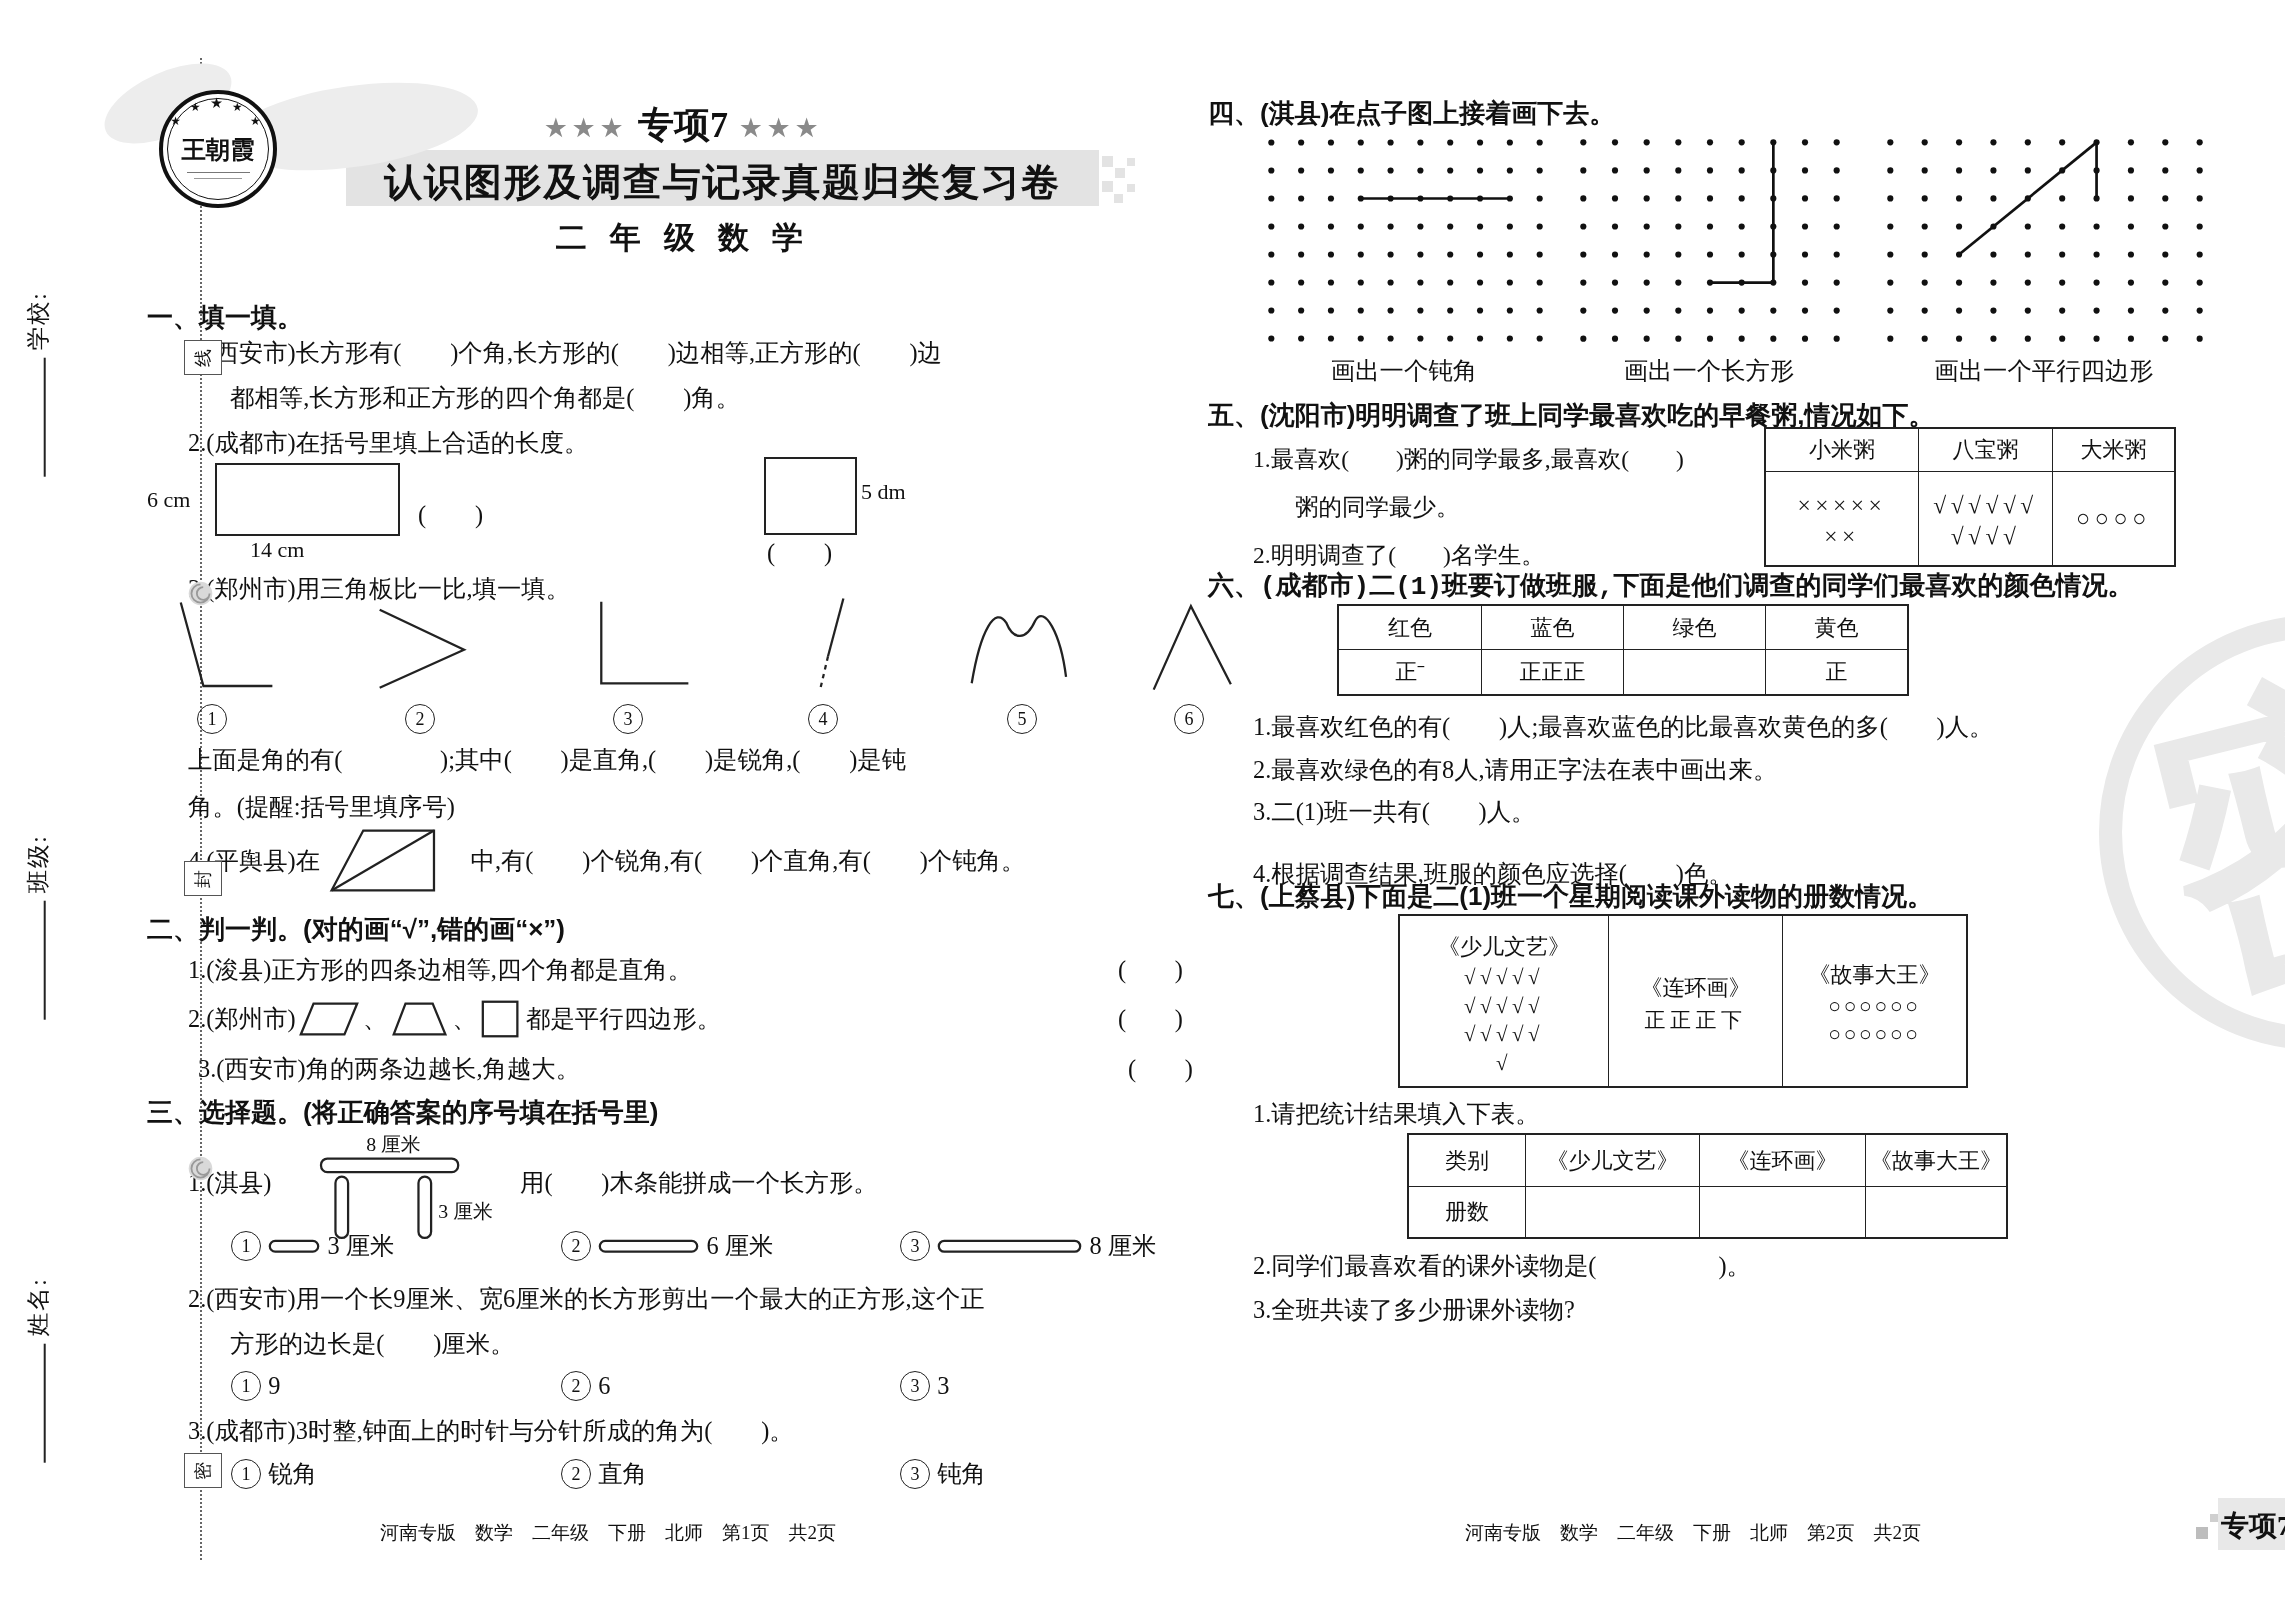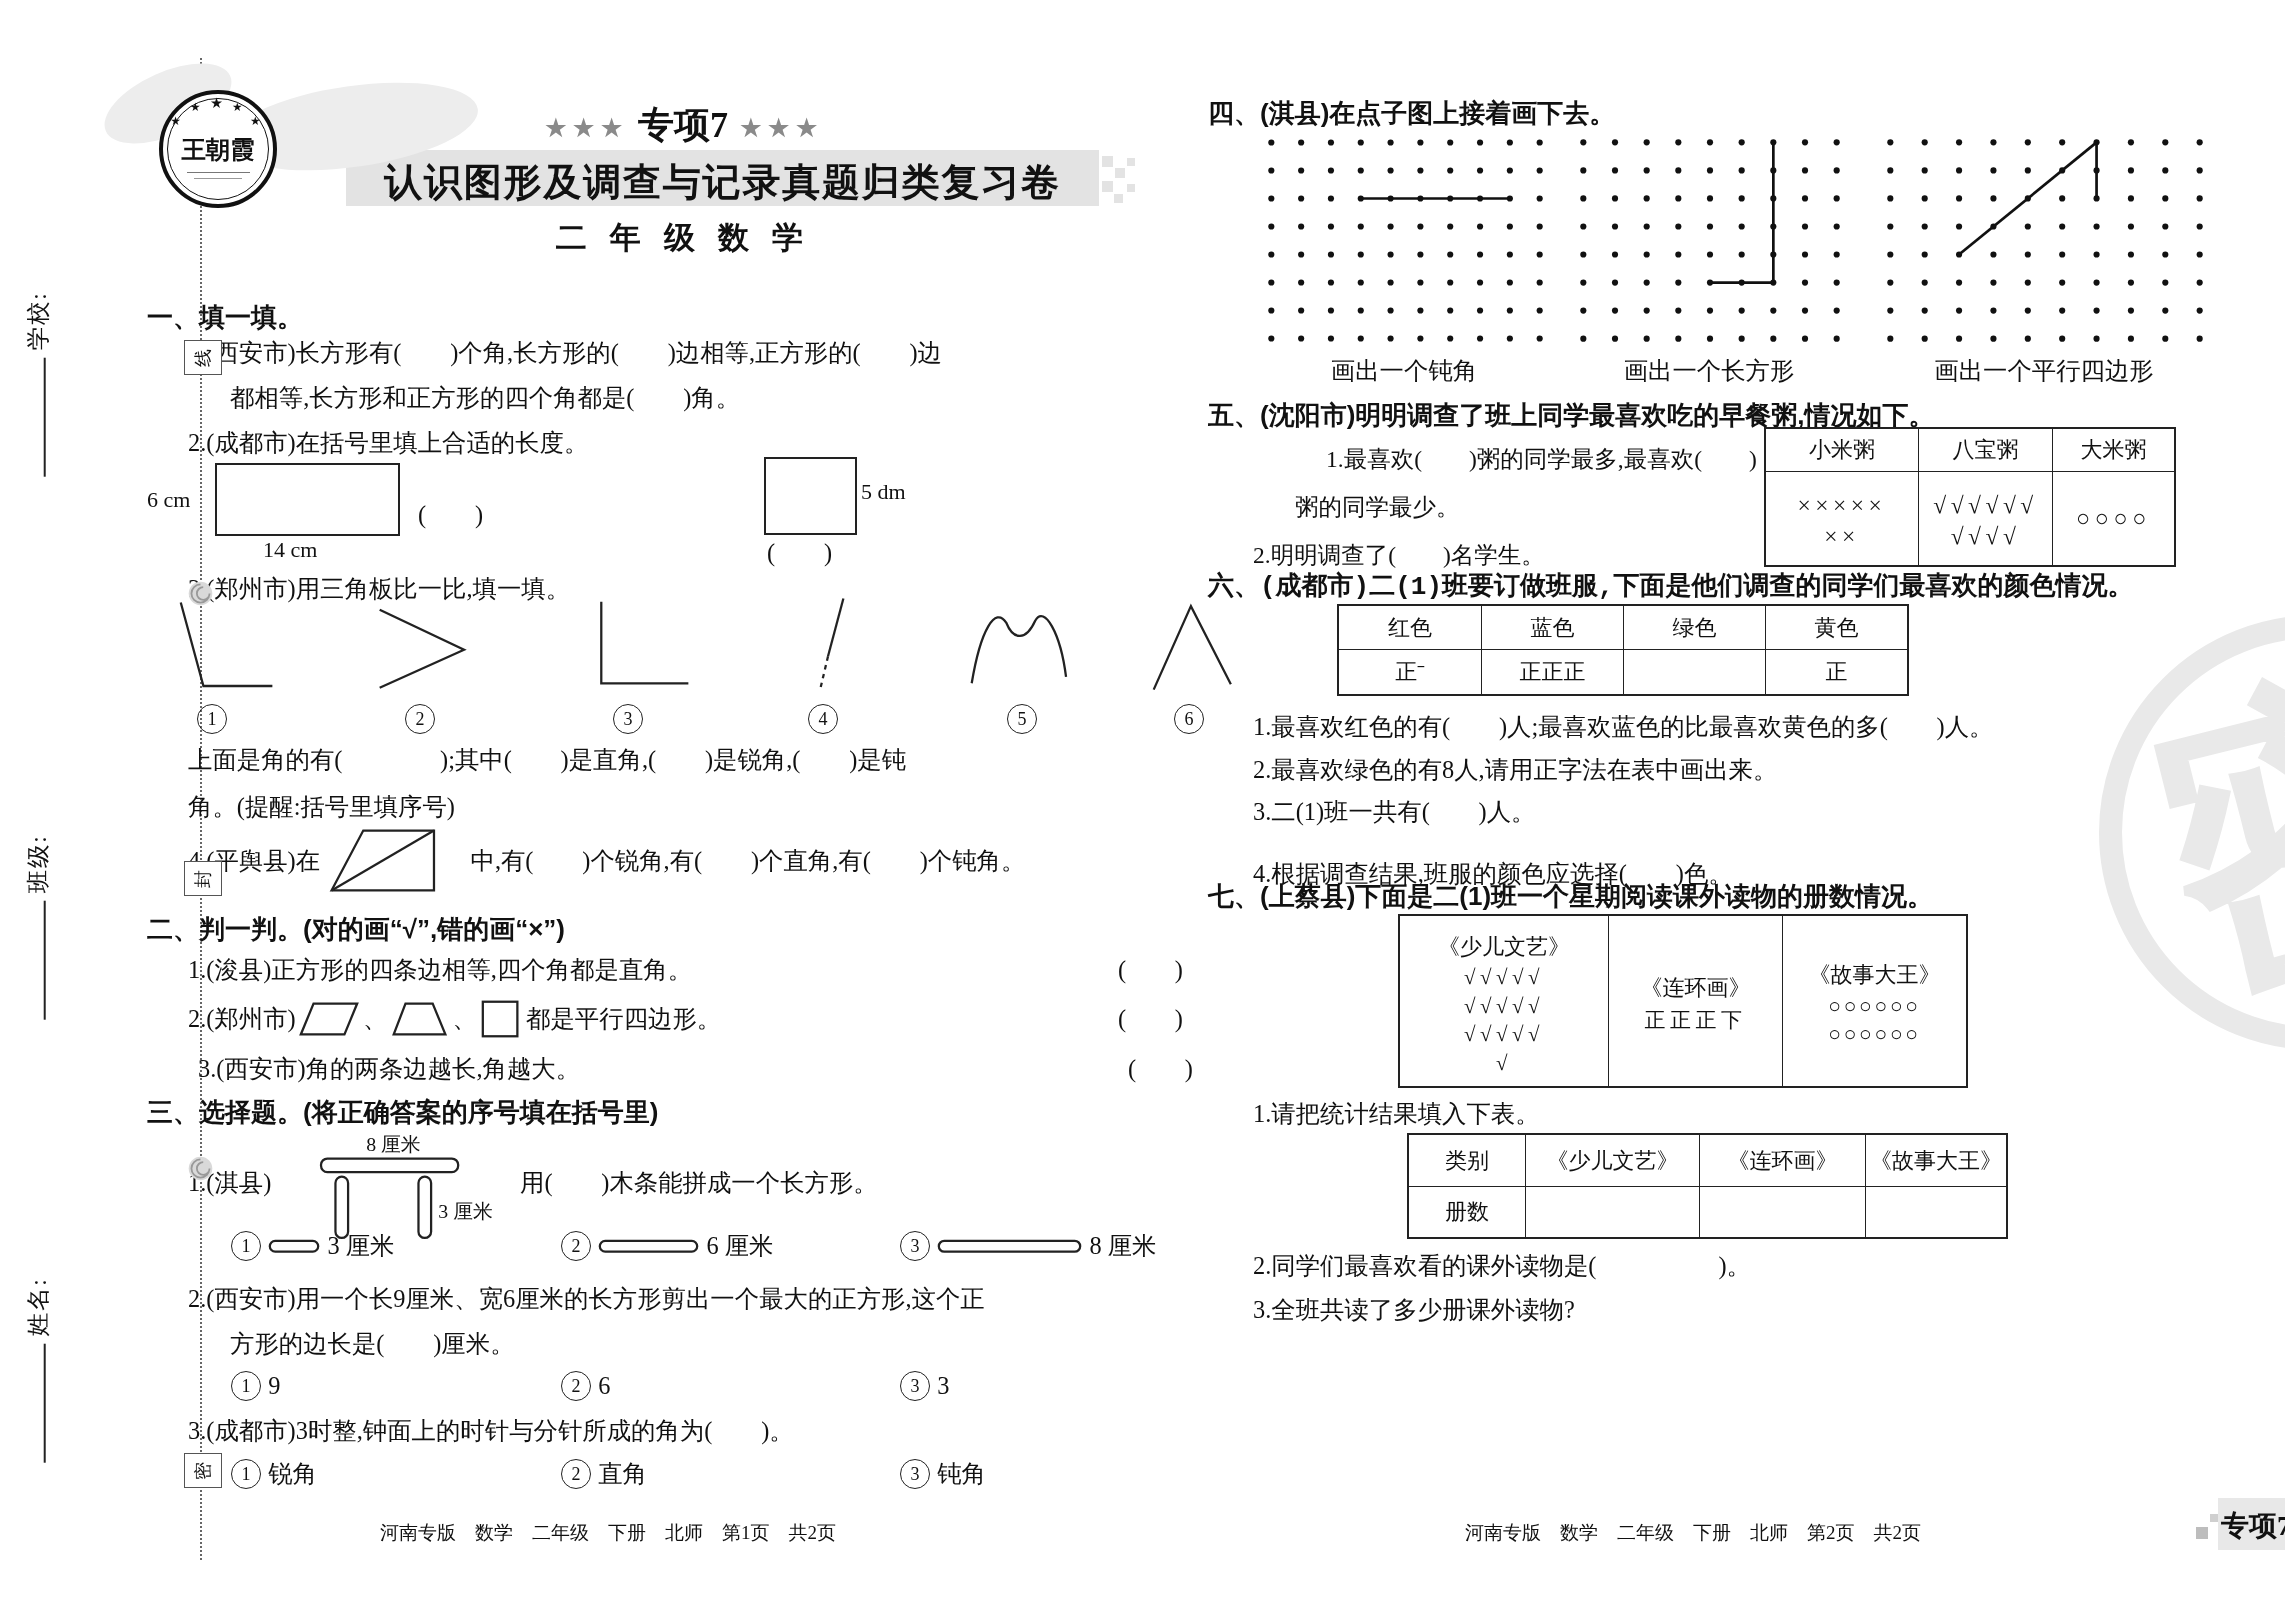--- a/index.html
+++ b/index.html
@@ -119,21 +119,21 @@
   <div class="abs hd" style="left:346px;top:157px;width:753px;text-align:center;font-size:38px;letter-spacing:1.8px;">认识图形及调查与记录真题归类复习卷</div>
   <div class="abs hd" style="left:389px;top:217px;width:588px;text-align:center;font-size:31px;letter-spacing:7.2px;">二 年 级 数 学</div>
 
   <div class="abs hd" style="left:147px;top:300px;">一、填一填。</div>
   <div class="abs body" style="left:188px;top:337px;">1.(西安市)长方形有(　　)个角,长方形的(　　)边相等,正方形的(　　)边</div>
   <div class="abs body" style="left:230px;top:382px;">都相等,长方形和正方形的四个角都是(　　)角。</div>
   <div class="abs body" style="left:188px;top:427px;">2.(成都市)在括号里填上合适的长度。</div>
 
   <div class="abs" style="left:215px;top:463px;width:181px;height:69px;border:2.3px solid #222;"></div>
   <div class="abs sm" style="left:147px;top:487px;">6 cm</div>
-  <div class="abs sm" style="left:263px;top:537px;">14 cm</div>
+  <div class="abs sm" style="left:250px;top:537px;">14 cm</div>
   <div class="abs body" style="left:418px;top:499px;">(　　)</div>
 
   <div class="abs" style="left:764px;top:457px;width:89px;height:74px;border:2.3px solid #222;"></div>
   <div class="abs sm" style="left:861px;top:479px;">5 dm</div>
   <div class="abs body" style="left:767px;top:537px;">(　　)</div>
 
   <div class="abs body" style="left:188px;top:573px;">3.(郑州市)用三角板比一比,填一填。</div>
 
   <svg class="abs" style="left:149px;top:597px;" width="127" height="100" viewBox="0 0 140 110">
     <path class="fig" d="M35,6 L60,98 L136,98"></path>
@@ -513,21 +513,21 @@
         <circle cx="349" cy="224" r="3.4" fill="#111"></circle>
         <line x1="83" y1="131" x2="235" y2="7" stroke="#111" stroke-width="3"></line>
         <line x1="235" y1="7" x2="235" y2="69" stroke="#111" stroke-width="3"></line>
       </svg>
     </div>
   <div class="abs body" style="left:1404px;top:355px;transform:translateX(-50%);left:1404px;">画出一个钝角</div>
   <div class="abs body" style="left:1709px;top:355px;transform:translateX(-50%);">画出一个长方形</div>
   <div class="abs body" style="left:2044px;top:355px;transform:translateX(-50%);">画出一个平行四边形</div>
 
   <div class="abs hd" style="left:1208px;top:398px;">五、(沈阳市)明明调查了班上同学最喜欢吃的早餐粥,情况如下。</div>
-  <div class="abs body" style="left:1326px;top:443px;font-size:23.5px;">1.最喜欢(　　)粥的同学最多,最喜欢(　　)</div>
+  <div class="abs body" style="left:1253px;top:443px;font-size:23.5px;">1.最喜欢(　　)粥的同学最多,最喜欢(　　)</div>
   <div class="abs body" style="left:1295px;top:491px;font-size:23.5px;">粥的同学最少。</div>
   <div class="abs body" style="left:1253px;top:539px;font-size:23.5px;">2.明明调查了(　　)名学生。</div>
 
   <div class="tbl" style="left:1764px;top:427px;grid-template-columns:152px 134px 122px;grid-template-rows:42px 94px;">
     <div class="c0 r0 sm">小米粥</div>
     <div class="r0 sm">八宝粥</div>
     <div class="r0 sm">大米粥</div>
     <div class="c0 tcell">
       <span class="tick">×××××</span>
       <span class="tick">××</span>

